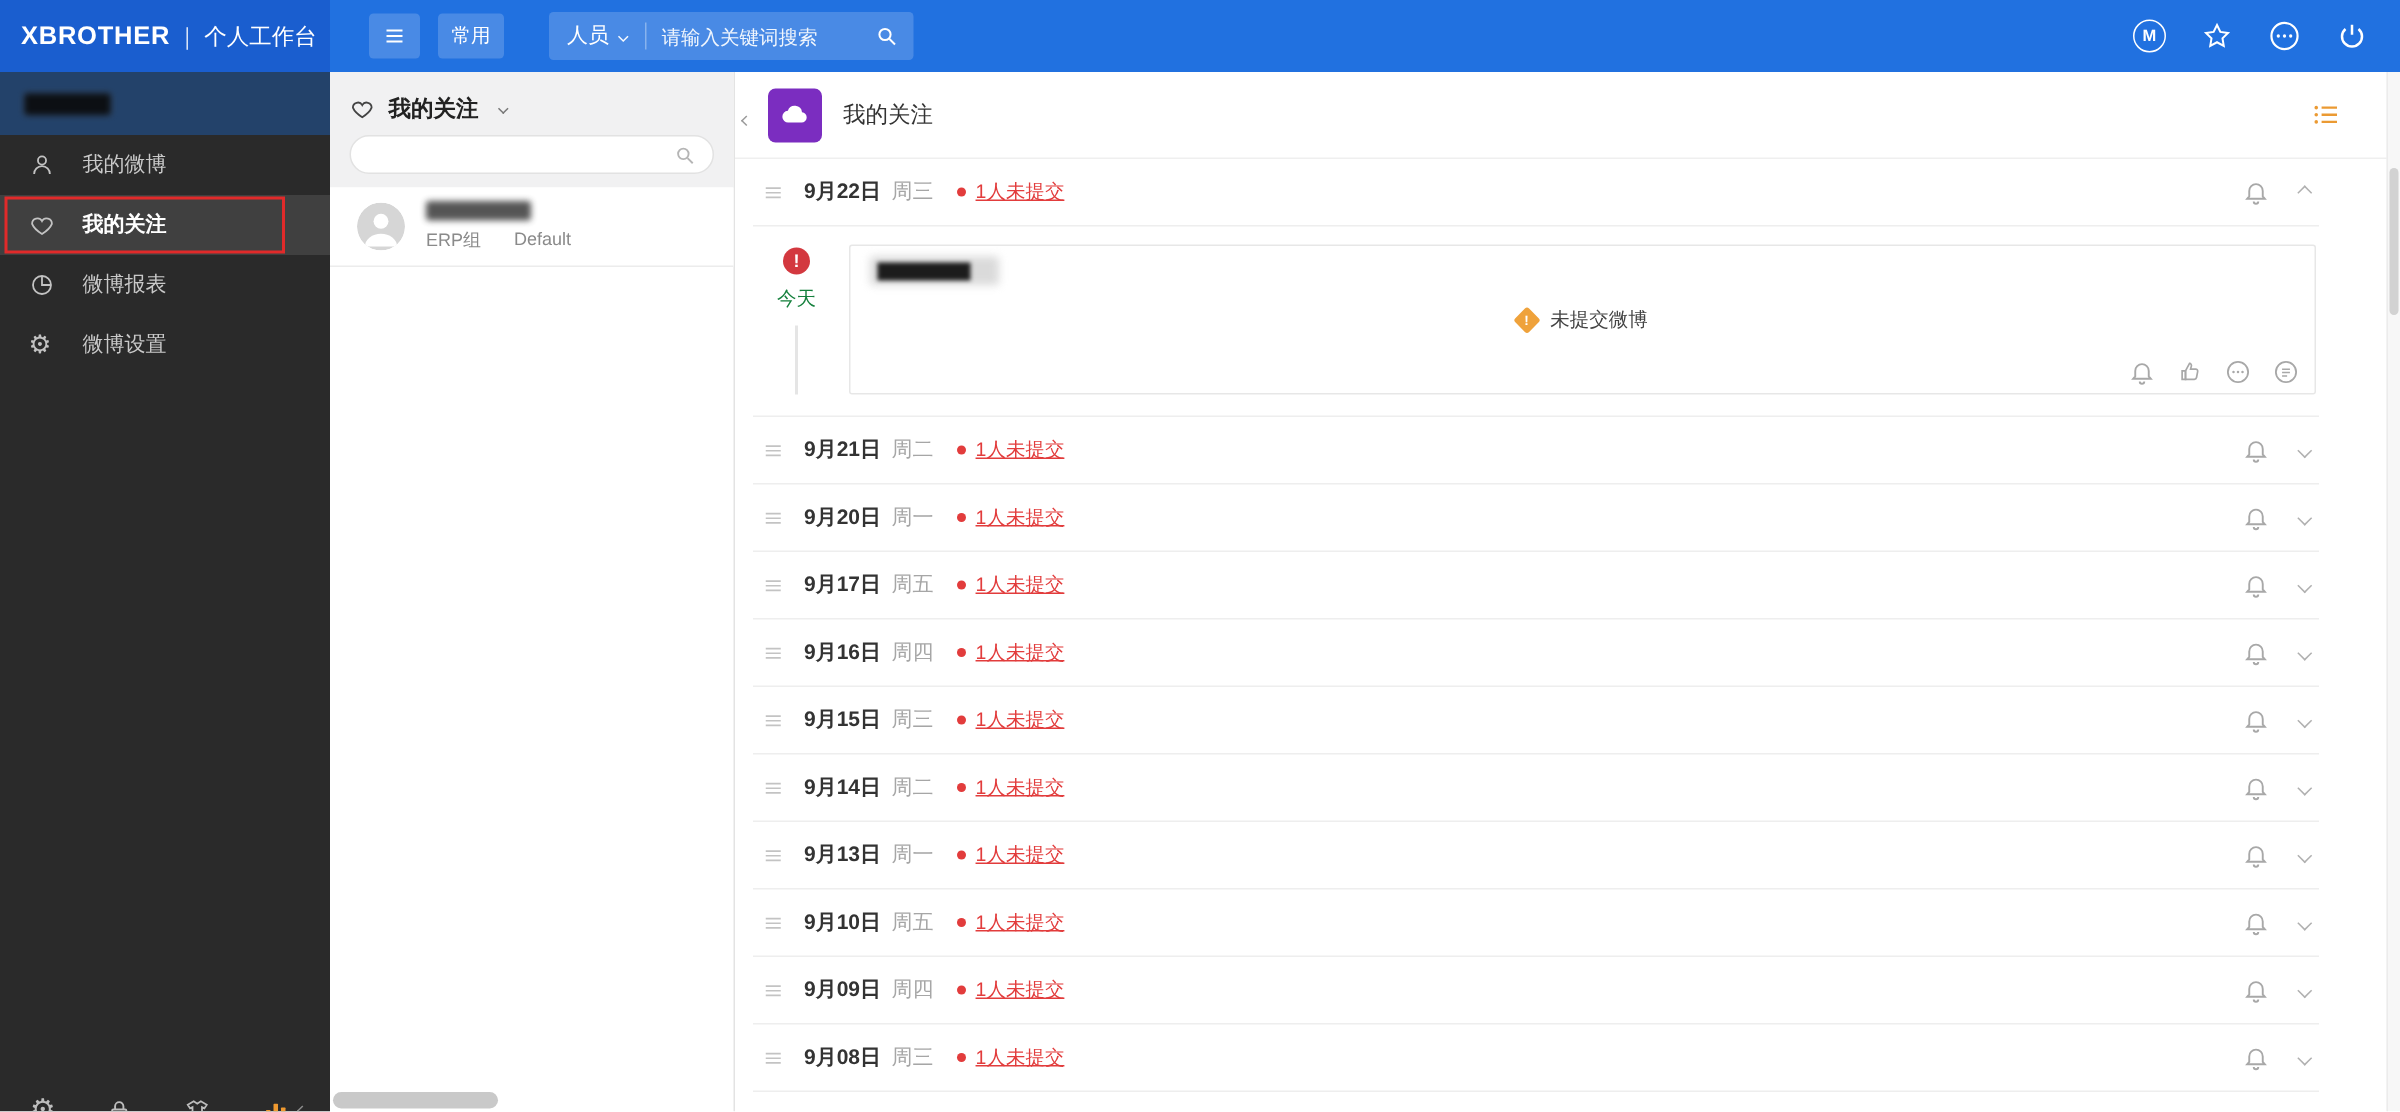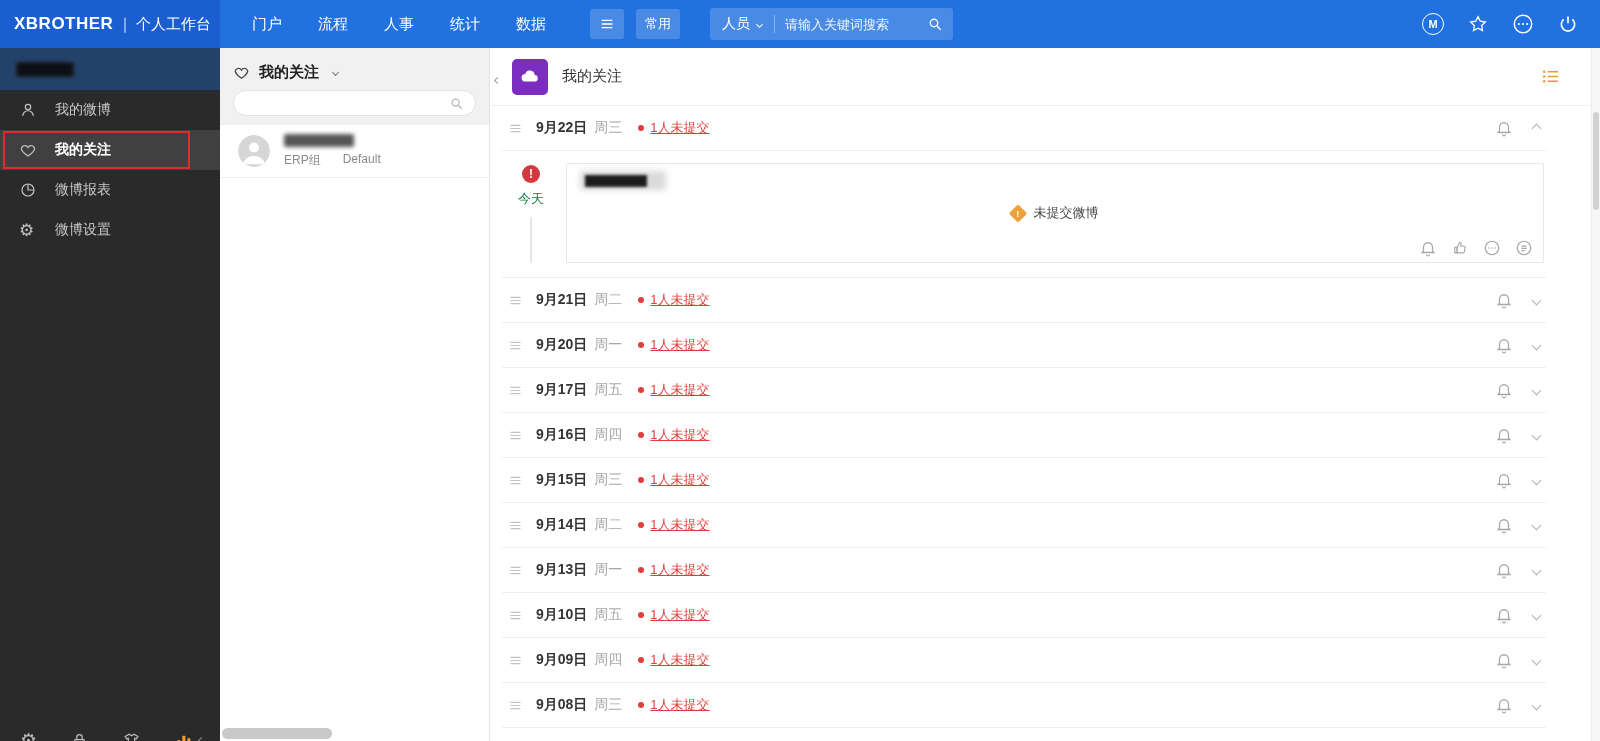--- a/index.html
+++ b/index.html
@@ -103,27 +103,20 @@
 </style>
 </head>
 <body>
 
 <header class="topbar">
   <div class="logo">
     <span class="logo-main">XBROTHER</span>
     <span class="logo-sep">｜</span>
     <span class="logo-sub">个人工作台</span>
   </div>
-  <nav class="topnav">
-    <span class="nav-item">门户</span>
-    <span class="nav-item">流程</span>
-    <span class="nav-item">人事</span>
-    <span class="nav-item">统计</span>
-    <span class="nav-item">数据</span>
-  </nav>
   <button class="tb-btn first">
     <span style="display:flex;">
       <svg viewBox="0 0 24 24" width="16" height="16">
           <path d="M4 6.5h16M4 12h16M4 17.5h16" stroke="currentColor" stroke-width="2" fill="none"></path>
         </svg>
     </span>
   </button>
   <button class="tb-btn">常用</button>
   <div class="search-group">
     <div class="search-cat">

